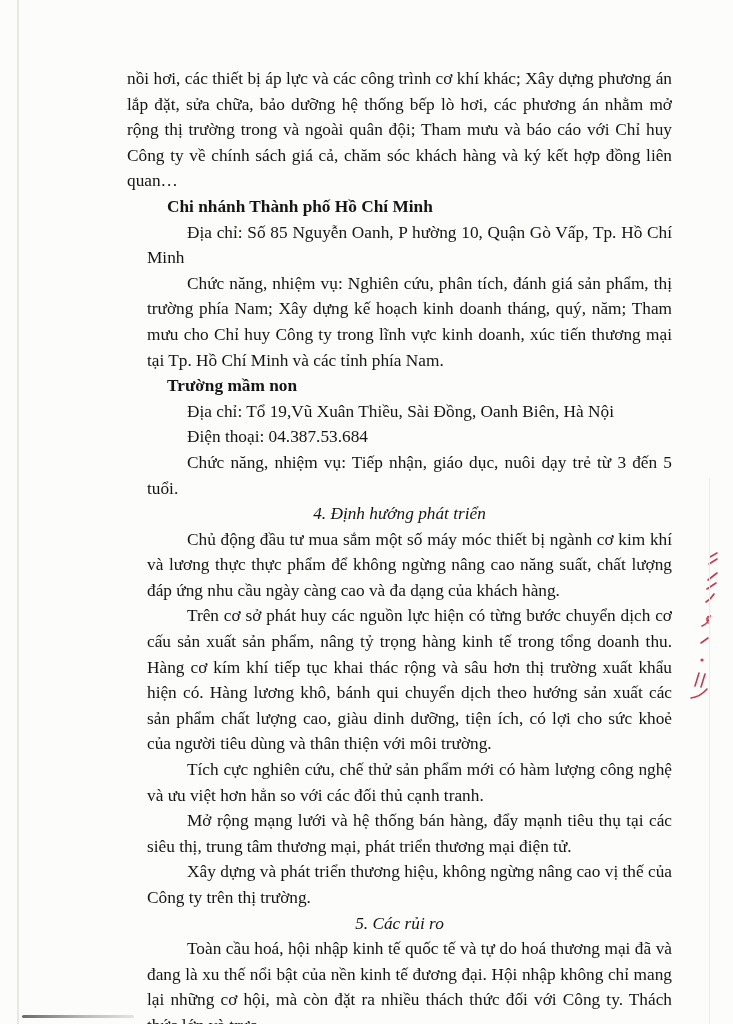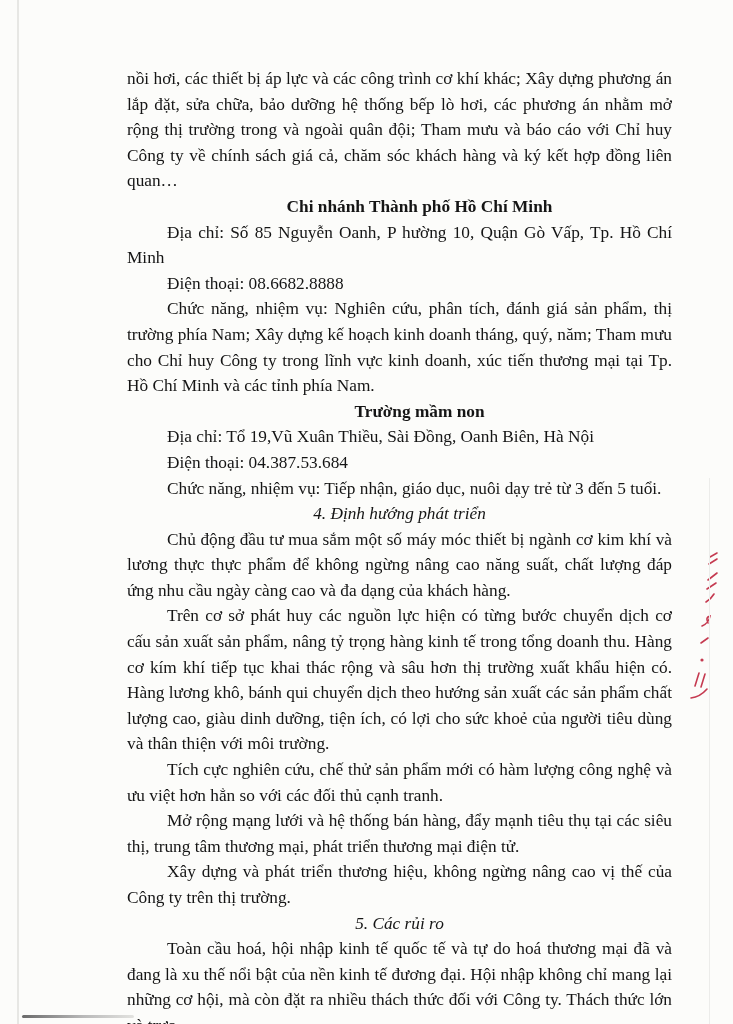--- a/index.html
+++ b/index.html
@@ -37,25 +37,26 @@
     line-height: 25.6px;
     color: #151515;
   }
   #textblock p {
     margin: 0;
     padding: 0;
     text-align: justify;
   }
   #textblock p.ind {
     text-indent: 40px;
+    margin-left: 20px;
   }
   #textblock p.hb {
     font-weight: 700;
     text-indent: 40px;
-    text-align: center;
+    text-align: left;
   }
   #textblock p.hi {
     font-style: italic;
     text-align: center;
   }
   #annotation {
     position: absolute;
     left: 684px;
     top: 540px;
   }
@@ -81,21 +82,20 @@
 <body>
 
 <div id="page" style="background: rgb(252, 252, 250);">
 
   <div id="edge-left"></div>
 
   <div id="textblock" style="color: rgb(21, 21, 21);">
       <p>nồi hơi, các thiết bị áp lực và các công trình cơ khí khác; Xây dựng phương án lắp đặt, sửa chữa, bảo dưỡng hệ thống bếp lò hơi, các phương án nhằm mở rộng thị trường trong và ngoài quân đội; Tham mưu và báo cáo với Chỉ huy Công ty về chính sách giá cả, chăm sóc khách hàng và ký kết hợp đồng liên quan…</p>
       <p class="hb">Chi nhánh Thành phố Hồ Chí Minh</p>
       <p class="ind">Địa chỉ: Số 85 Nguyễn Oanh, P hường 10, Quận Gò Vấp, Tp. Hồ Chí Minh</p>
-      <p class="ind">Điện thoại: 08.6682.8888</p>
       <p class="ind">Chức năng, nhiệm vụ: Nghiên cứu, phân tích, đánh giá sản phẩm, thị trường phía Nam; Xây dựng kế hoạch kinh doanh tháng, quý, năm; Tham mưu cho Chỉ huy Công ty trong lĩnh vực kinh doanh, xúc tiến thương mại tại Tp. Hồ Chí Minh và các tỉnh phía Nam.</p>
       <p class="hb">Trường mầm non</p>
       <p class="ind">Địa chỉ: Tổ 19,Vũ Xuân Thiều, Sài Đồng, Oanh Biên, Hà Nội</p>
       <p class="ind">Điện thoại: 04.387.53.684</p>
       <p class="ind">Chức năng, nhiệm vụ: Tiếp nhận, giáo dục, nuôi dạy trẻ từ 3 đến 5 tuổi.</p>
       <p class="hi">4. Định hướng phát triển</p>
       <p class="ind">Chủ động đầu tư mua sắm một số máy móc thiết bị ngành cơ kim khí và lương thực thực phẩm để không ngừng nâng cao năng suất, chất lượng đáp ứng nhu cầu ngày càng cao và đa dạng của khách hàng.</p>
       <p class="ind">Trên cơ sở phát huy các nguồn lực hiện có từng bước chuyển dịch cơ cấu sản xuất sản phẩm, nâng tỷ trọng hàng kinh tế trong tổng doanh thu. Hàng cơ kím khí tiếp tục khai thác rộng và sâu hơn thị trường xuất khẩu hiện có. Hàng lương khô, bánh qui chuyển dịch theo hướng sản xuất các sản phẩm chất lượng cao, giàu dinh dưỡng, tiện ích, có lợi cho sức khoẻ của người tiêu dùng và thân thiện với môi trường.</p>
       <p class="ind">Tích cực nghiên cứu, chế thử sản phẩm mới có hàm lượng công nghệ và ưu việt hơn hẳn so với các đối thủ cạnh tranh.</p>
       <p class="ind">Mở rộng mạng lưới và hệ thống bán hàng, đẩy mạnh tiêu thụ tại các siêu thị, trung tâm thương mại, phát triển thương mại điện tử.</p>

